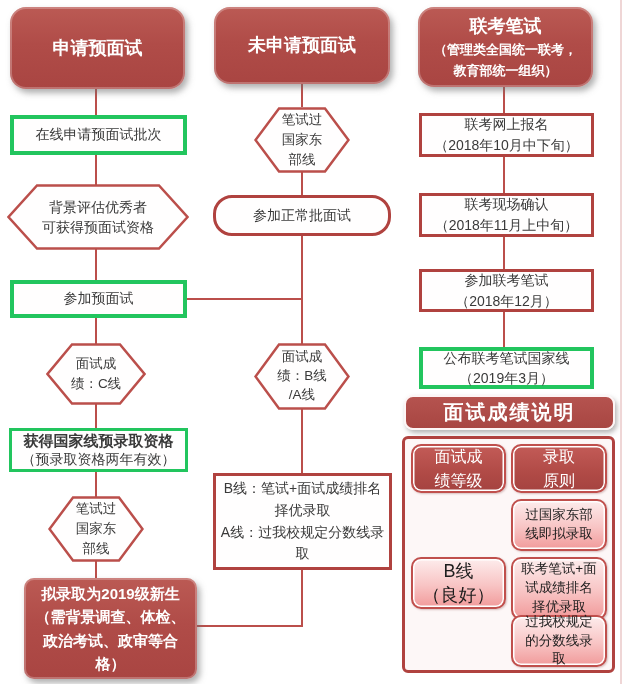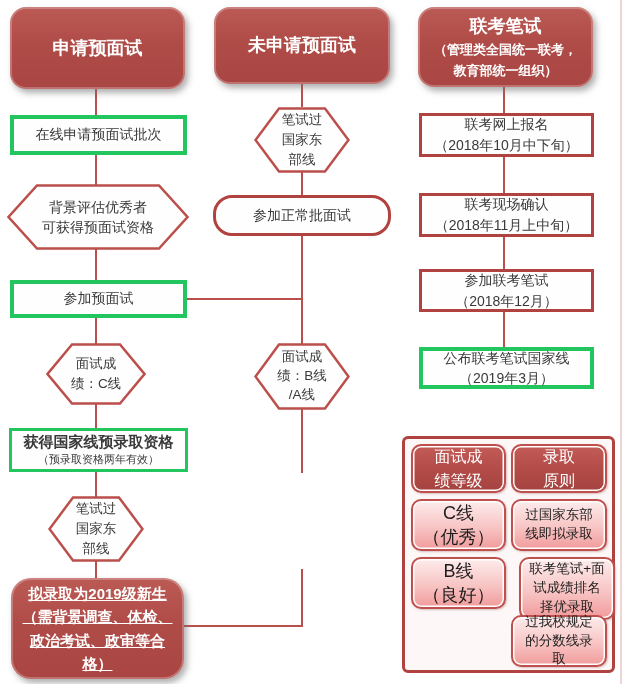--- a/index.html
+++ b/index.html
@@ -117,33 +117,33 @@
   <div class="hex" style="left:46px;top:343px;width:100px;height:62px;">
     <svg width="100" height="62">
       <polygon points="26,1.5 74,1.5 98.5,31 74,60.5 26,60.5 1.5,31" fill="#fffefe" stroke="#bb4f4b" stroke-width="2.5"></polygon>
     </svg>
     <div class="hex-label txt">面试成
 绩：C线</div>
   </div>
 
   <div class="wbox" style="left:9px;top:428px;width:179px;height:44px;border-width:3px;flex-direction:column;">
     <div class="txt" style="font-weight:bold;font-size:15px;">获得国家线预录取资格</div>
-    <div class="txt" style="font-size:11px;">（预录取资格两年有效）</div>
+    <div class="txt" style="font-size:14px;">（预录取资格两年有效）</div>
   </div>
 
   <div class="hex" style="left:48px;top:496px;width:96px;height:66px;">
     <svg width="96" height="66">
       <polygon points="25,1.5 71,1.5 94.5,33 71,64.5 25,64.5 1.5,33" fill="#fffefe" stroke="#bb4f4b" stroke-width="2.5"></polygon>
     </svg>
     <div class="hex-label txt" style="line-height:1.5;">笔试过
 国家东
 部线</div>
   </div>
 
-  <div class="rbox" style="left:11px;top:578px;width:173px;height:101px;border-radius:20px;text-decoration:underline;">
+  <div class="rbox" style="left:24px;top:578px;width:173px;height:101px;border-radius:10px;">
     <div class="txt" style="font-weight:bold;font-size:15px;line-height:1.55;">拟录取为2019级新生（需背景调查、体检、政治考试、政审等合格）</div>
   </div>
 
   <div class="rbox" style="left:214px;top:7px;width:176px;height:77px;">
     <div class="title txt">未申请预面试</div>
   </div>
 
   <div class="hex" style="left:254px;top:107px;width:96px;height:66px;">
     <svg width="96" height="66">
       <polygon points="25,1.5 71,1.5 94.5,33 71,64.5 25,64.5 1.5,33" fill="#fffefe" stroke="#bb4f4b" stroke-width="2.5"></polygon>
@@ -159,20 +159,24 @@
 
   <div class="hex" style="left:254px;top:343px;width:96px;height:67px;">
     <svg width="96" height="67">
       <polygon points="25,1.5 71,1.5 94.5,33.5 71,65.5 25,65.5 1.5,33.5" fill="#fffefe" stroke="#bb4f4b" stroke-width="2.5"></polygon>
     </svg>
     <div class="hex-label txt" style="line-height:1.4;">面试成
 绩：B线
 /A线</div>
   </div>
 
+  <div class="wbox thick" style="left:213px;top:473px;width:179px;height:97px;">
+    <div class="txt" style="line-height:1.55;">B线：笔试+面试成绩排名择优录取
+A线：过我校规定分数线录取</div>
+  </div>
 
   <div class="rbox" style="left:418px;top:7px;width:175px;height:80px;justify-content:space-between;">
     <div class="title txt">联考笔试</div>
     <div class="sub txt">（管理类全国统一联考，
 教育部统一组织）</div>
   </div>
 
   <div class="wbox thick" style="left:419px;top:113px;width:175px;height:44px;">
     <div class="txt" style="line-height:1.5;">联考网上报名
 （2018年10月中下旬）</div>
@@ -186,44 +190,43 @@
   <div class="wbox thick" style="left:419px;top:269px;width:175px;height:43px;">
     <div class="txt" style="line-height:1.5;">参加联考笔试
 （2018年12月）</div>
   </div>
 
   <div class="wbox" style="left:419px;top:347px;width:175px;height:42px;">
     <div class="txt" style="line-height:1.45;">公布联考笔试国家线
 （2019年3月）</div>
   </div>
 
+  <div class="banner" style="left:404px;top:395px;width:211px;height:35px;">
+    <div class="txt">面试成绩说明</div>
+  </div>
 
   <div class="score-table" style="left:402px;top:436px;width:213px;height:237px;">
     <div class="cell cell-head" style="left:6px;top:5px;width:95px;height:49px;">
       <div class="txt">面试成
 绩等级</div>
     </div>
     <div class="cell cell-head" style="left:106px;top:5px;width:96px;height:49px;">
       <div class="txt">录取
 原则</div>
     </div>
 
-    <div class="cell cell-grade" style="left:6px;top:60px;width:95px;height:52px;">
-      <div class="txt">C线
-（优秀）</div>
-    </div>
     <div class="cell cell-principle" style="left:106px;top:60px;width:96px;height:52px;">
       <div class="txt">过国家东部线即拟录取</div>
     </div>
 
     <div class="cell cell-grade" style="left:6px;top:118px;width:95px;height:52px;">
       <div class="txt">B线
 （良好）</div>
     </div>
-    <div class="cell cell-principle" style="left:106px;top:118px;width:96px;height:63px;margin-left:8px;">
+    <div class="cell cell-principle" style="left:106px;top:118px;width:96px;height:63px;">
       <div class="txt">联考笔试+面试成绩排名择优录取</div>
     </div>
 
     <div class="cell cell-principle" style="left:106px;top:176px;width:96px;height:52px;">
       <div class="txt">过我校规定的分数线录取</div>
     </div>
   </div>
 
   <div class="edge-strip" style="left:620px;top:0;width:2px;height:684px;"></div>
 

